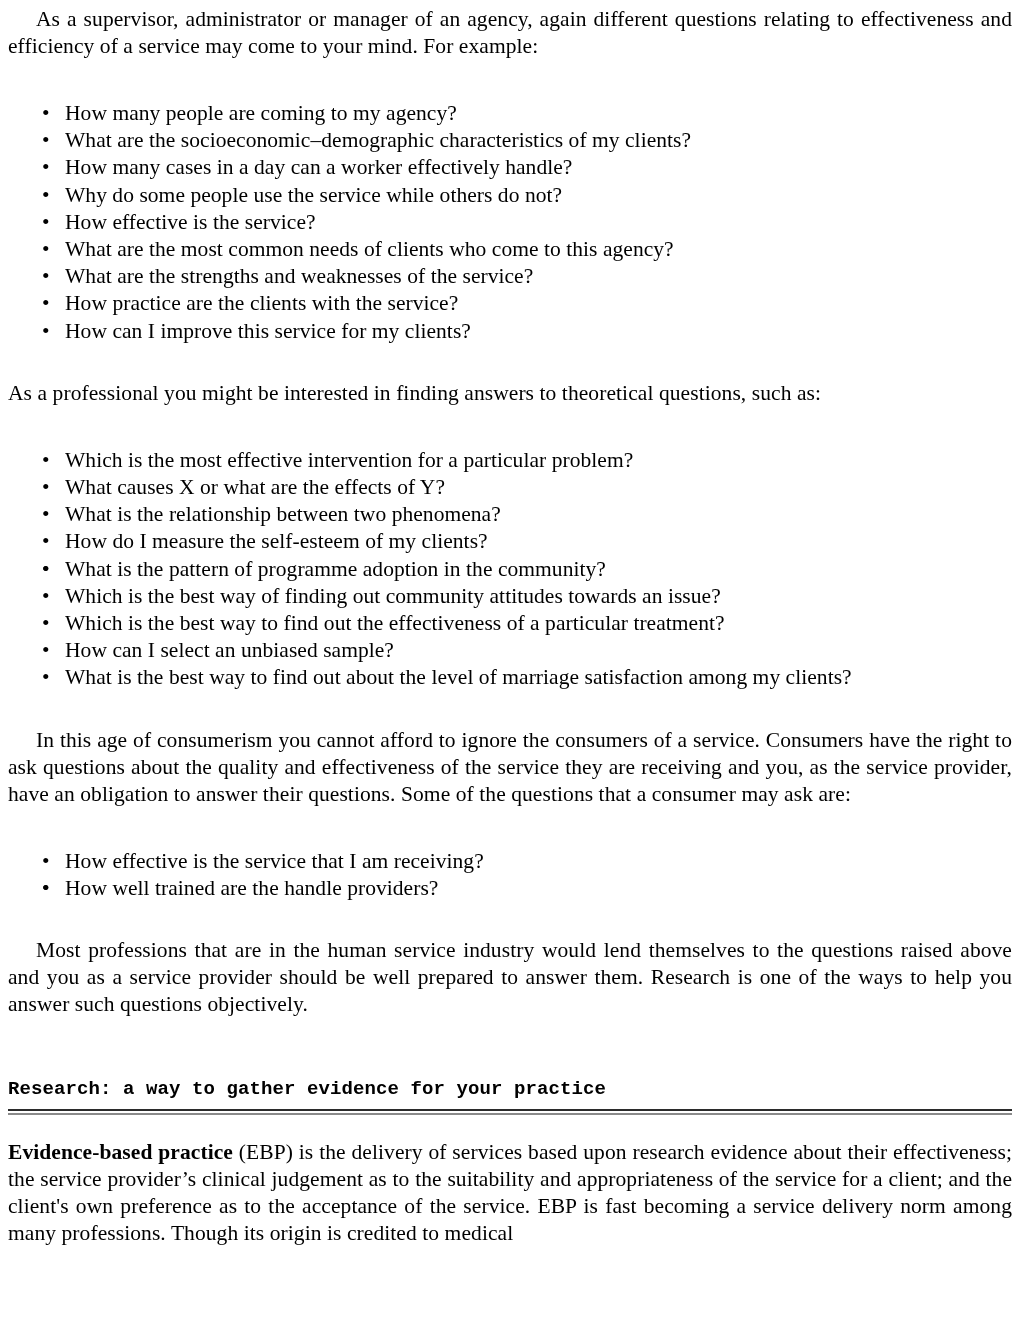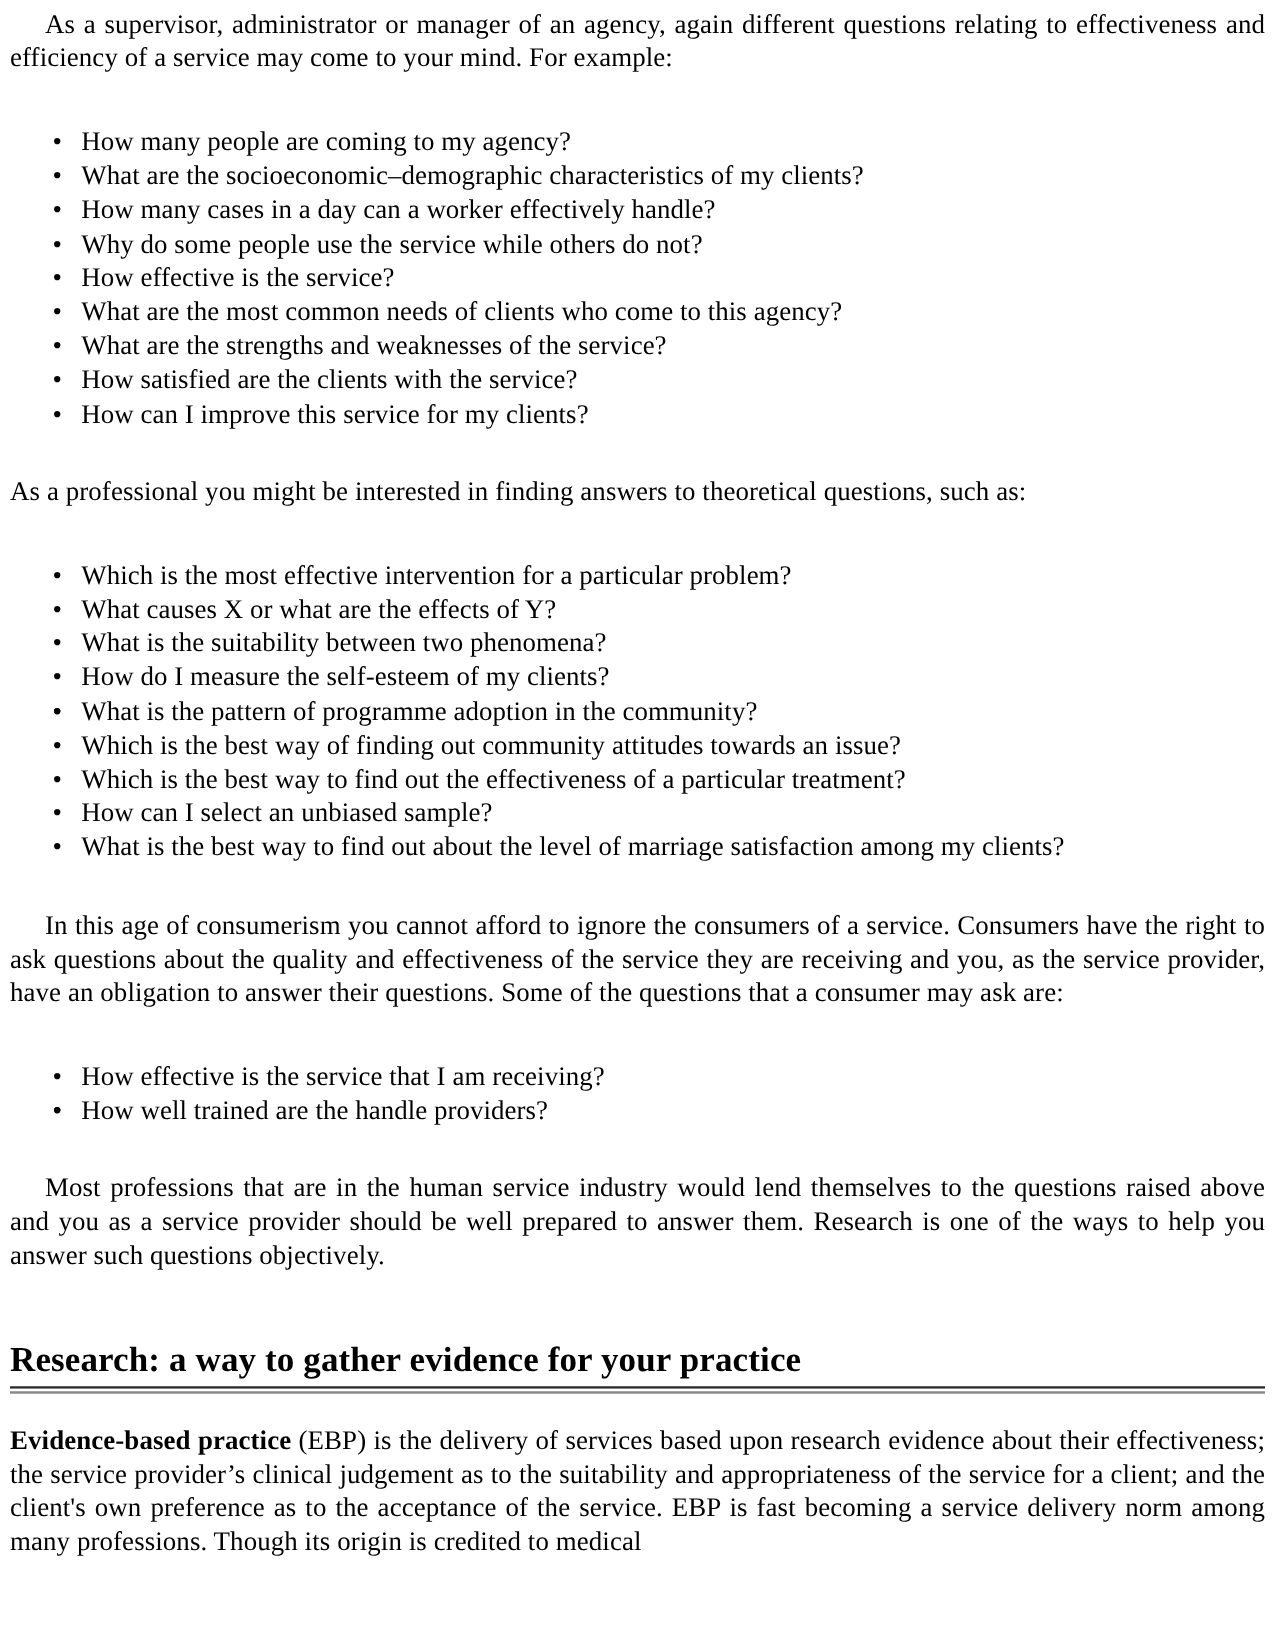--- a/index.html
+++ b/index.html
@@ -61,24 +61,24 @@
     font-size: 21.5px;
     line-height: 27.2px;
   }
 
   .gap-top-para { height: 6px; }
   .gap-para-to-list { height: 40px; }
   .gap-list-to-para { height: 35px; }
 
   h2.section-heading {
     margin: 0;
-    font-size: 28px;
+    font-size: 19px;
     line-height: 30px;
     font-weight: bold;
-    font-family: Liberation Serif, serif;
+    font-family: Liberation Mono, monospace;
     letter-spacing: 0.1px;
   }
   .double-rule {
     width: 1004px;
     margin-top: 5px;
   }
   .double-rule .rule-thick {
     height: 2px;
     background: #2b2b2b;
   }
@@ -129,21 +129,21 @@
       <li>
         <span class="bullet-dot">•</span>
         <span>What are the most common needs of clients who come to this agency?</span>
       </li>
       <li>
         <span class="bullet-dot">•</span>
         <span>What are the strengths and weaknesses of the service?</span>
       </li>
       <li>
         <span class="bullet-dot">•</span>
-        <span>How satisfied are the clients with the service?</span>
+        <span>How practice are the clients with the service?</span>
       </li>
       <li>
         <span class="bullet-dot">•</span>
         <span>How can I improve this service for my clients?</span>
       </li>
     </ul>
 
     <div class="gap-list-to-para"></div>
 
     <p class="body-para no-indent">As a professional you might be interested in finding answers to theoretical questions, such as:</p>
@@ -154,21 +154,21 @@
       <li>
         <span class="bullet-dot">•</span>
         <span>Which is the most effective intervention for a particular problem?</span>
       </li>
       <li>
         <span class="bullet-dot">•</span>
         <span>What causes X or what are the effects of Y?</span>
       </li>
       <li>
         <span class="bullet-dot">•</span>
-        <span>What is the suitability between two phenomena?</span>
+        <span>What is the relationship between two phenomena?</span>
       </li>
       <li>
         <span class="bullet-dot">•</span>
         <span>How do I measure the self-esteem of my clients?</span>
       </li>
       <li>
         <span class="bullet-dot">•</span>
       </li>
       <li>
         <span class="bullet-dot">•</span>

